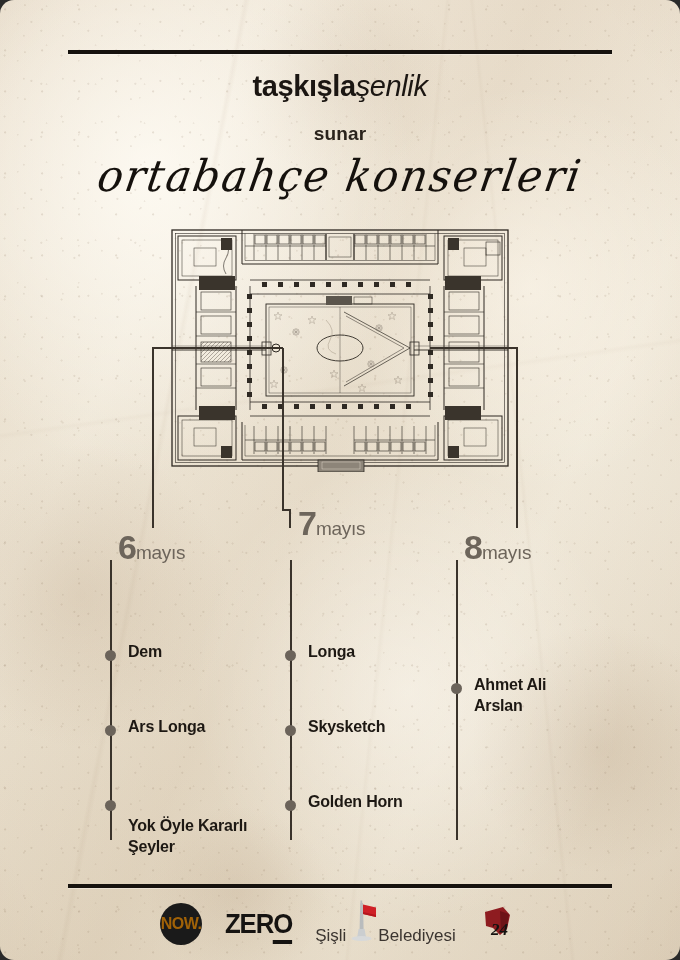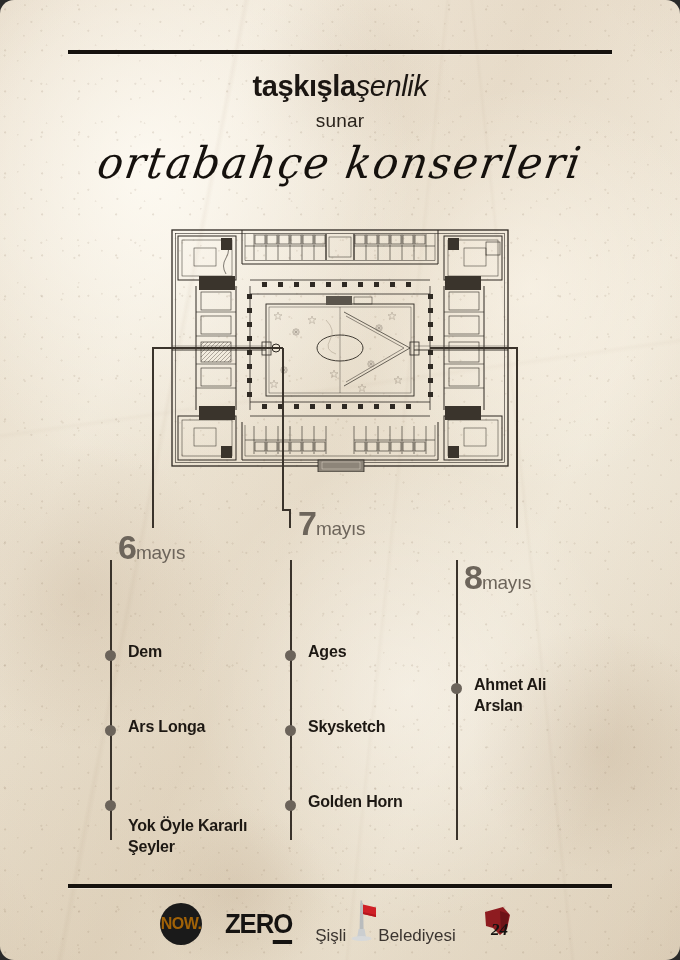--- a/index.html
+++ b/index.html
@@ -80,23 +80,23 @@
   #brand {
     font-size: 29px;
     letter-spacing: -0.4px;
     color: #1b1612;
     line-height: 1;
     white-space: nowrap;
   }
   #brand .bold { font-weight: 700; margin-top: 21px; }
   #brand .light { font-weight: 400; font-style: italic; }
   #sunar {
-    margin-top: 9px;
+    margin-top: 22px;
     font-size: 19px;
-    font-weight: 400;
+    font-weight: 700;
     color: #2a231c;
     letter-spacing: 0.2px;
   }
   #script-title {
     margin-top: 8px;
     font-family: "DejaVu Serif", serif;
     font-style: italic;
     font-weight: 400;
     font-size: 42px;
     color: #15110d;
@@ -469,35 +469,35 @@
     </div>
   </div>
 
   <div class="day-col" style="left:290px;">
     <div class="day-line" style="left:0;top:560px;height:280px;"></div>
     <div class="day-head" style="left:8px;top:506px;">
       <span class="day-num">7</span><span class="day-month">mayıs</span>
     </div>
     <div class="act" style="left:0;top:645px;">
       <span class="act-dot"></span>
-      <span class="act-label">Ages</span>
+      <span class="act-label">Longa</span>
     </div>
     <div class="act" style="left:0;top:720px;">
       <span class="act-dot"></span>
       <span class="act-label">Skysketch</span>
     </div>
     <div class="act" style="left:0;top:795px;">
       <span class="act-dot"></span>
       <span class="act-label">Golden Horn</span>
     </div>
   </div>
 
   <div class="day-col" style="left:456px;">
     <div class="day-line" style="left:0;top:560px;height:280px;"></div>
-    <div class="day-head" style="left:8px;top:560px;">
+    <div class="day-head" style="left:8px;top:530px;">
       <span class="day-num">8</span><span class="day-month">mayıs</span>
     </div>
     <div class="act" style="left:0;top:678px;">
       <span class="act-dot"></span>
       <span class="act-label" style="white-space:normal;width:105px;">Ahmet Ali Arslan</span>
     </div>
   </div>
 
   <div id="footer">
 

